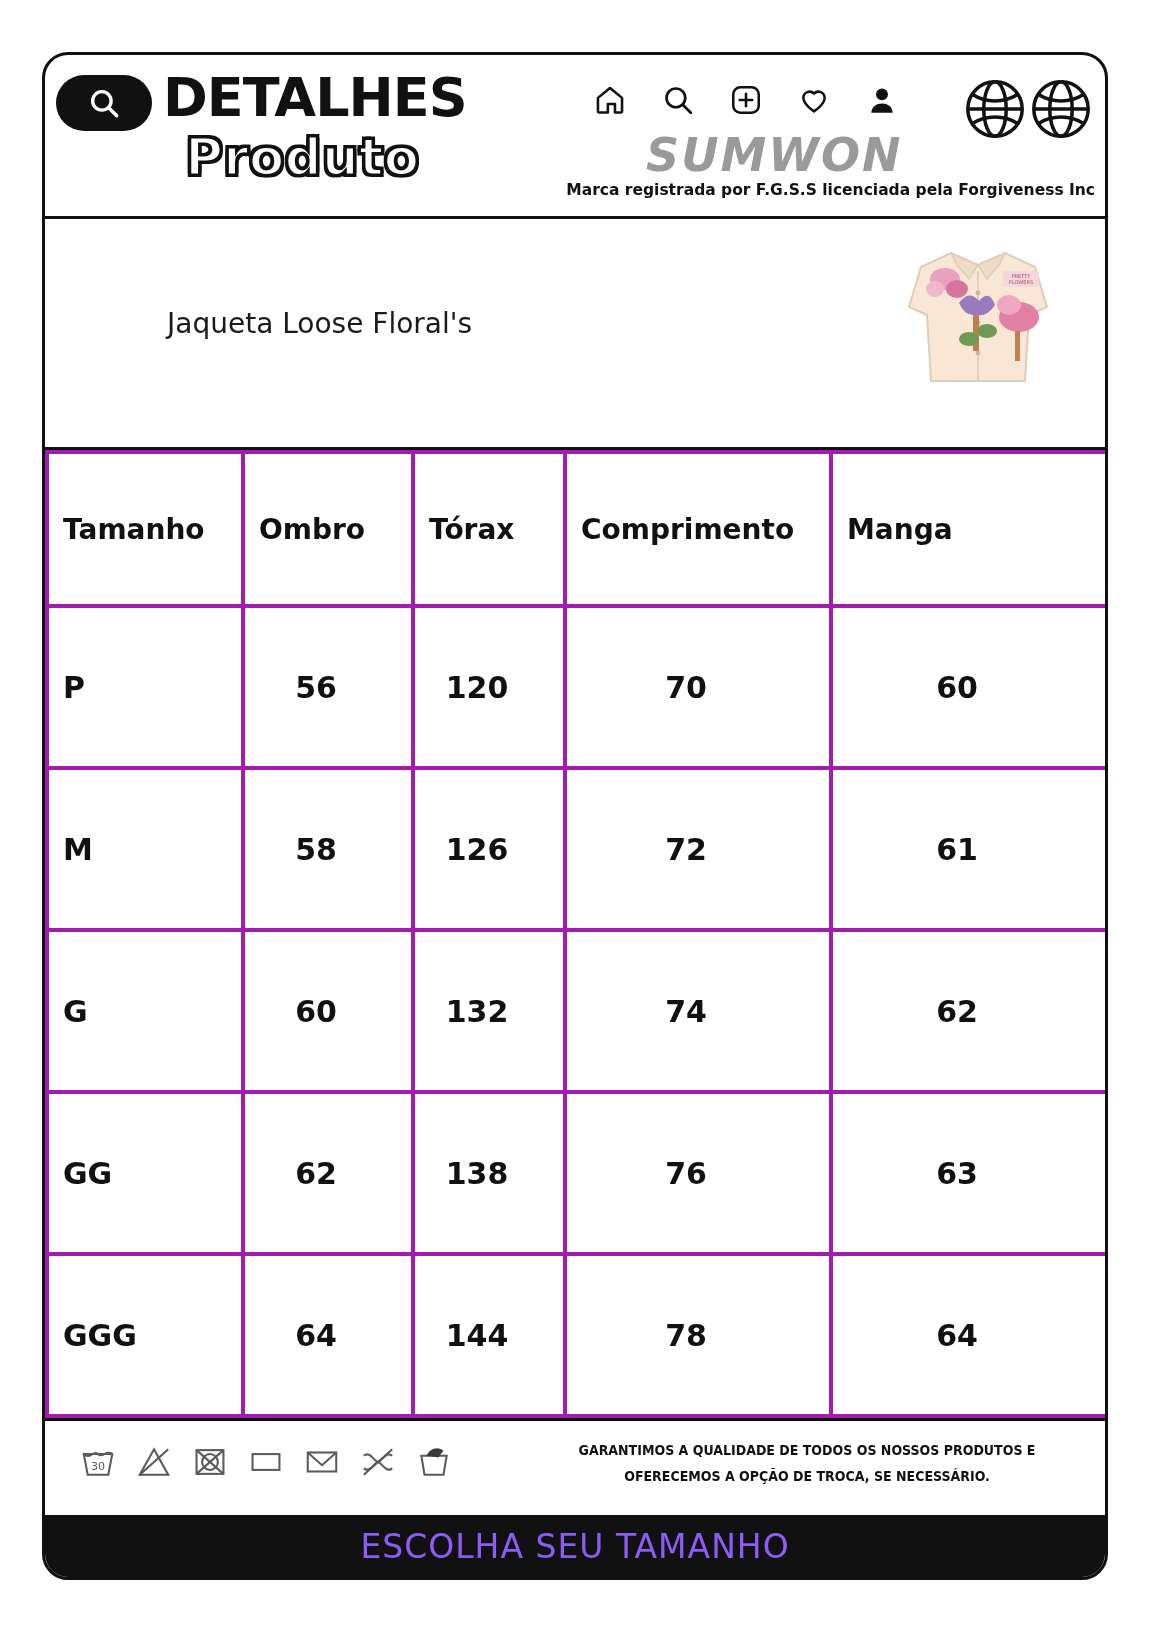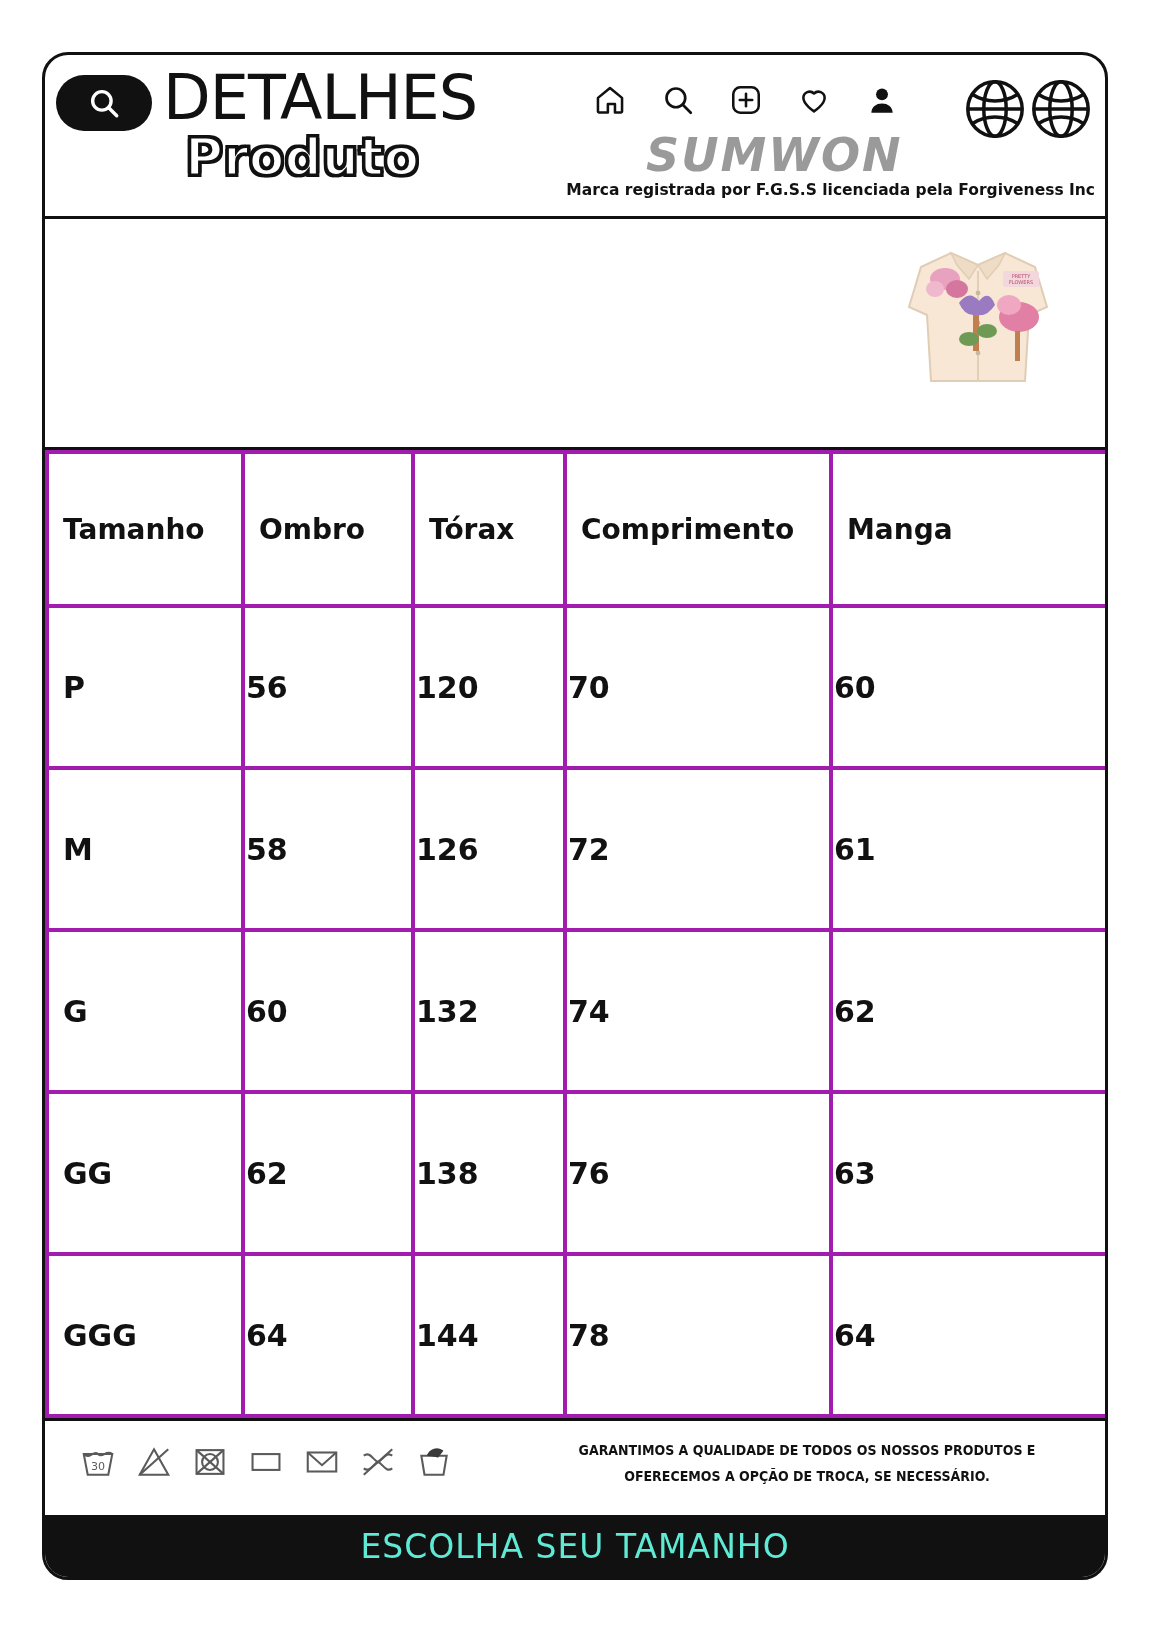--- a/index.html
+++ b/index.html
@@ -50,22 +50,22 @@
   .search-pill svg { display: block; }
 
   .title-block {
     position: absolute;
     left: 118px;
     top: 12px;
     width: 430px;
   }
   .title-main {
     font-family: "DejaVu Sans", sans-serif;
-    font-weight: normal;
-    font-size: 62px;
+    font-weight: bold;
+    font-size: 54px;
     letter-spacing: -1px;
     color: #111111;
     line-height: 62px;
     margin: 0;
   }
   .title-sub {
     font-family: "DejaVu Sans", sans-serif;
     font-weight: bold;
     font-size: 52px;
     line-height: 56px;
@@ -164,21 +164,21 @@
     text-align: left;
     padding-left: 14px;
     vertical-align: middle;
   }
   table.size-table td {
     height: 156px;
     font-size: 30px;
     vertical-align: middle;
   }
   td.lab { text-align: left; padding-left: 14px; font-size: 27px; }
-  td.num { text-align: left; padding-right: 25px; }
+  td.num { text-align: center; padding-right: 25px; }
 
   col.c0 { width: 196px; }
   col.c1 { width: 170px; }
   col.c2 { width: 152px; }
   col.c3 { width: 266px; }
   col.c4 { width: 276px; }
 
   
   .footer {
     position: relative;
@@ -207,21 +207,21 @@
     color: #111111;
   }
 
   .cta {
     position: absolute;
     left: 0;
     bottom: 0;
     width: 100%;
     height: 62px;
     background: #111111;
-    color: #5eead4;
+    color: #8b5cf6;
     display: flex;
     align-items: center;
     justify-content: center;
     font-family: "DejaVu Sans", sans-serif;
     font-size: 33px;
     letter-spacing: 1px;
   }
 </style>
 </head>
 <body>
@@ -297,20 +297,21 @@
       </span>
     </div>
 
     <div class="brand">
       <div class="brand-name">SUMWON</div>
     </div>
     <div class="brand-legal">Marca registrada por F.G.S.S licenciada pela Forgiveness Inc</div>
   </div>
 
   <div class="product">
+    <div class="product-name">Jaqueta Loose Floral's</div>
     <div class="product-img">
       <svg width="210" height="170" viewBox="0 0 210 170">
         <path d="M48 36 L78 22 L105 34 L132 22 L162 36 L174 76 L156 84 L152 150 L58 150 L54 84 L36 76 Z" fill="#f7e7d4" stroke="#e0cdb6" stroke-width="2"></path>
         <path d="M78 22 L105 34 L96 48 L84 34 Z" fill="#efdcc6" stroke="#e0cdb6" stroke-width="1.5"></path>
         <path d="M132 22 L105 34 L114 48 L126 34 Z" fill="#efdcc6" stroke="#e0cdb6" stroke-width="1.5"></path>
         <line x1="105" y1="40" x2="105" y2="150" stroke="#e2cfb8" stroke-width="2"></line>
         <circle cx="105" cy="62" r="2.4" fill="#cbb79e"></circle>
         <circle cx="105" cy="92" r="2.4" fill="#cbb79e"></circle>
         <circle cx="105" cy="122" r="2.4" fill="#cbb79e"></circle>
         <g>

